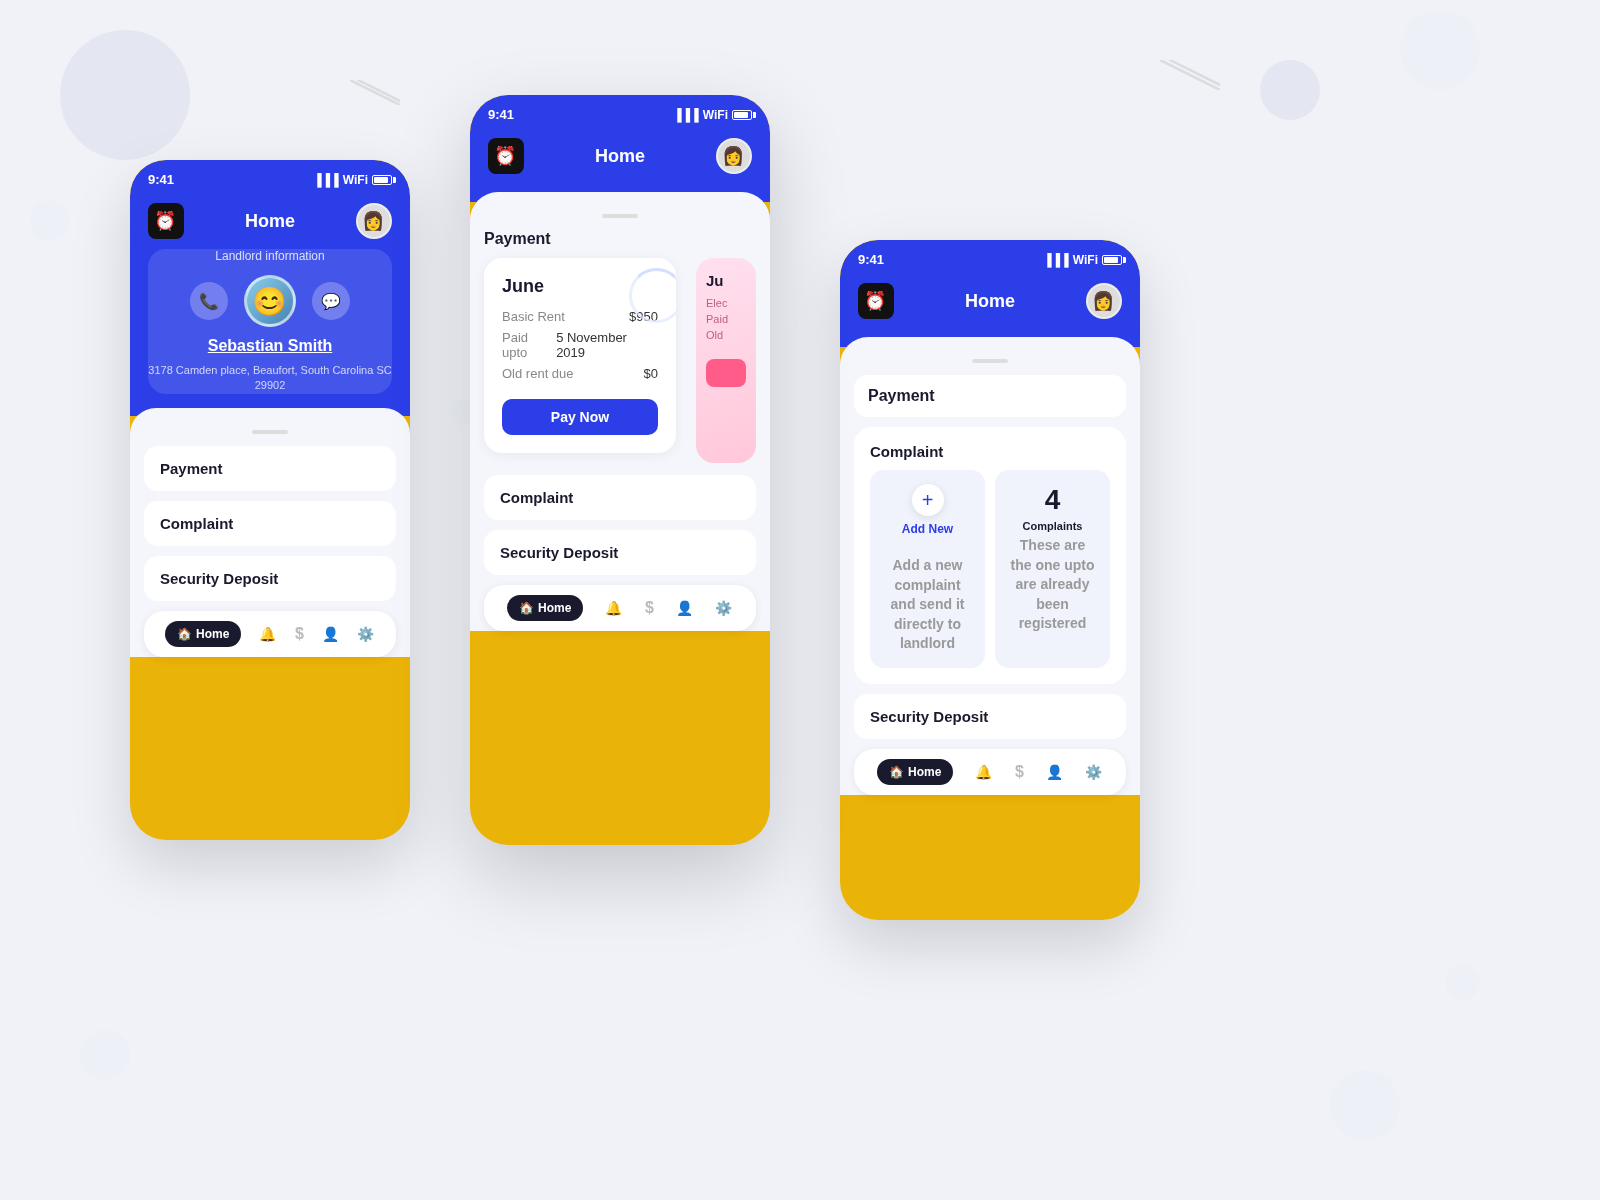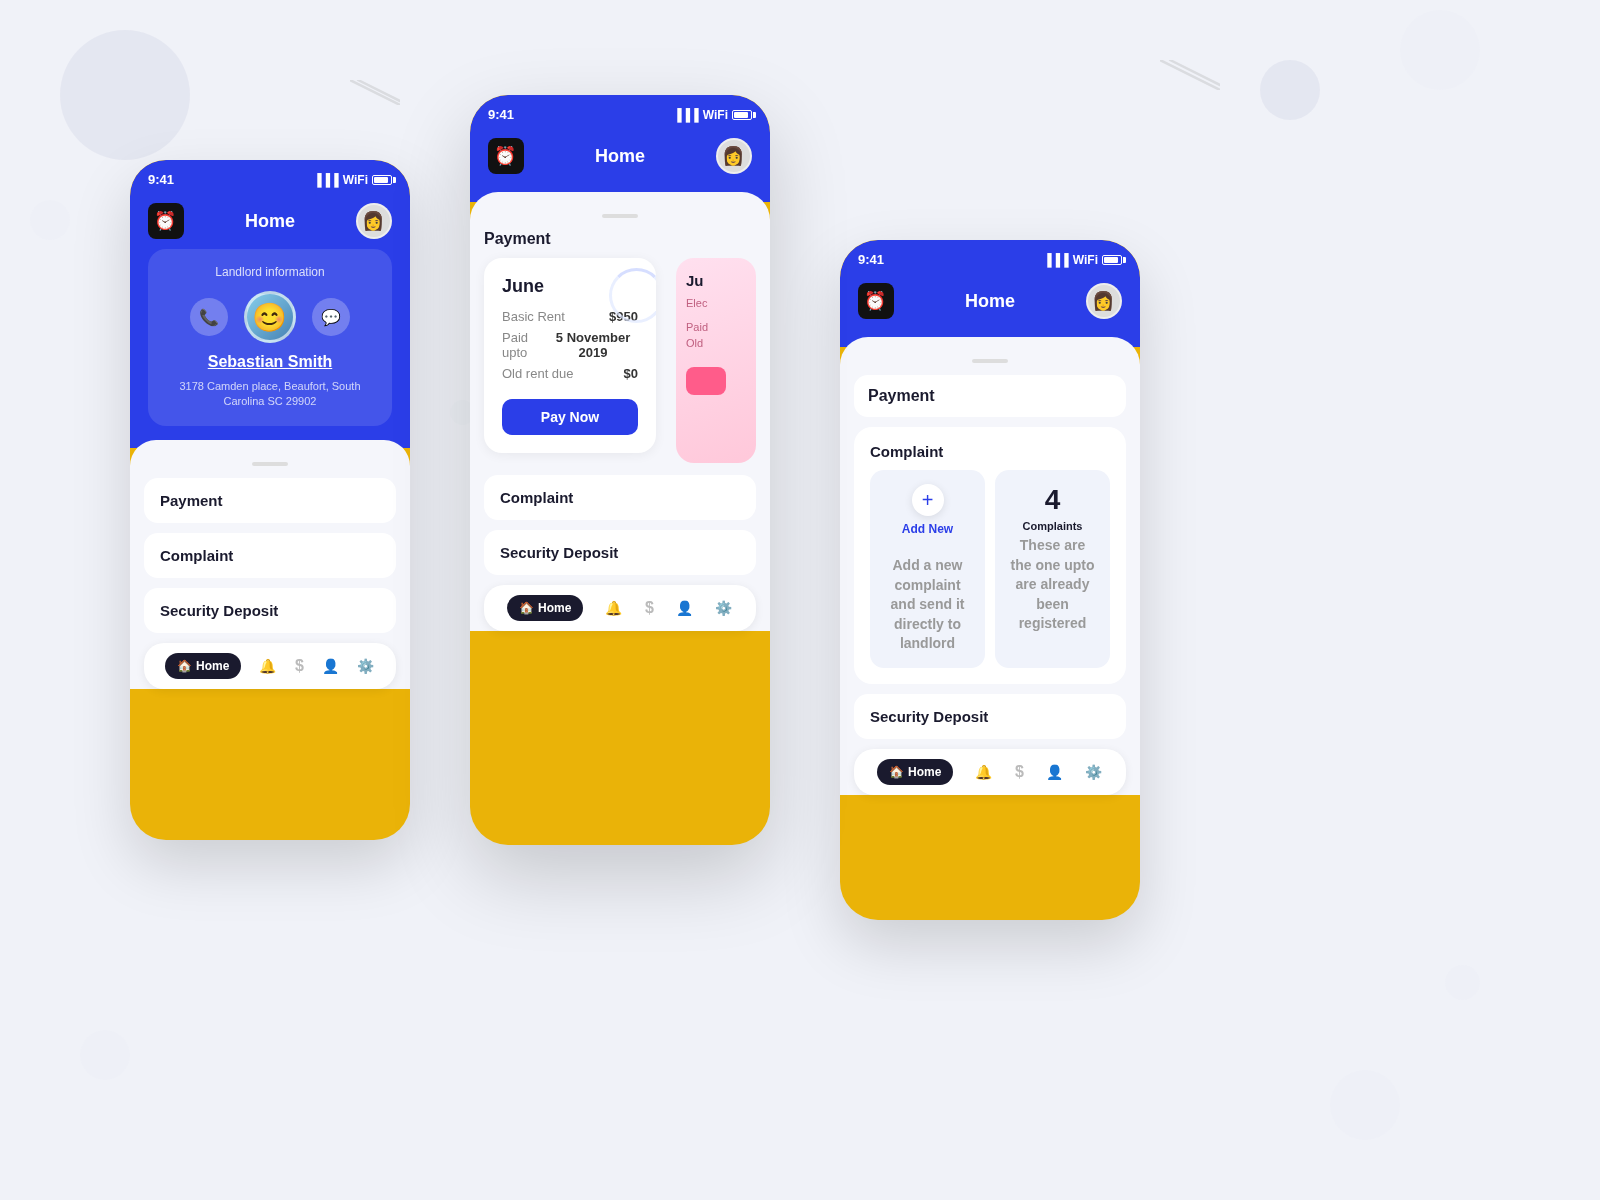--- a/index.html
+++ b/index.html
@@ -71,21 +71,20 @@
       overflow: hidden; border: 2px solid rgba(255,255,255,0.5);
       background: #ddd;
       display: flex; align-items: center; justify-content: center;
       font-size: 18px;
     }
 
     
     .landlord-card {
       background: rgba(255,255,255,0.12);
       border-radius: 18px;
-      padding: 16px;
       margin: 0 0 0 0;
       text-align: center;
     }
     .landlord-label {
       color: rgba(255,255,255,0.8); font-size: 12px; margin-bottom: 12px;
     }
     .landlord-actions {
       display: flex; justify-content: center; gap: 16px;
       align-items: center; margin-bottom: 10px;
     }
@@ -143,21 +142,21 @@
     .payment-card {
       background: #fff; border-radius: 18px;
       padding: 18px; margin-bottom: 10px;
       box-shadow: 0 2px 12px rgba(0,0,0,0.06);
     }
     .payment-month { font-size: 18px; font-weight: 700; color: #1a1a2e; margin-bottom: 12px; }
     .payment-row {
       display: flex; justify-content: space-between;
       margin-bottom: 6px; font-size: 13px; color: #888;
     }
-    .payment-row span:last-child { color: #333; font-weight: 700; text-align: center; }
+    .payment-row span:last-child { color: #333; font-weight: 400; }
     .pay-btn {
       background: #2b3ee8; color: #fff;
       border: none; border-radius: 10px;
       width: 100%; padding: 10px;
       font-size: 14px; font-weight: 600;
       margin-top: 12px; cursor: pointer;
     }
 
     
     .complaint-section {
@@ -305,23 +304,23 @@
           <span>Paid upto</span>
           <span>5 November 2019</span>
         </div>
         <div class="payment-row">
           <span>Old rent due</span>
           <span>$0</span>
         </div>
         <button class="pay-btn">Pay Now</button>
       </div>
 
-      <div style="width:80px;background:linear-gradient(160deg,#ffe0ef,#ffc8da);border-radius:18px;padding:14px 10px;overflow:hidden;flex-shrink:0;">
+      <div style="width:60px;background:linear-gradient(160deg,#ffe0ef,#ffc8da);border-radius:18px;padding:14px 10px;overflow:hidden;flex-shrink:0;">
         <div style="font-size:15px;font-weight:700;color:#1a1a2e;margin-bottom:8px;">Ju</div>
-        <div style="font-size:11px;color:#c06080;margin-bottom:12px;">Elec</div>
+        <div style="font-size:11px;color:#c06080;margin-bottom:4px;">Elec</div>
         <div style="font-size:11px;color:#c06080;margin-bottom:4px;">Paid</div>
         <div style="font-size:11px;color:#c06080;margin-bottom:18px;">Old</div>
         <div style="background:#ff5c8a;border-radius:8px;width:40px;height:28px;"></div>
       </div>
     </div>
 
     <div class="section-row">Complaint</div>
 
     <div class="section-row">Security Deposit</div>
 

